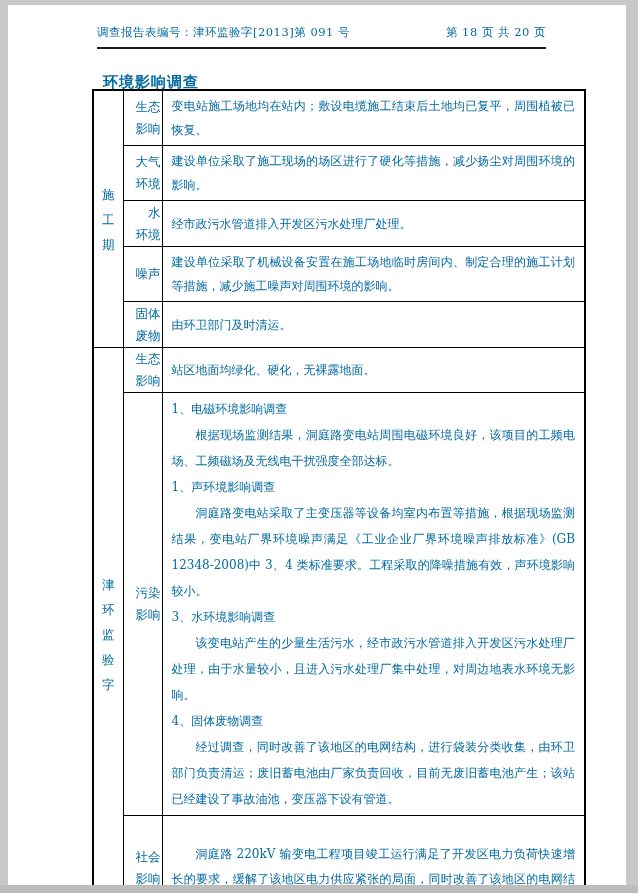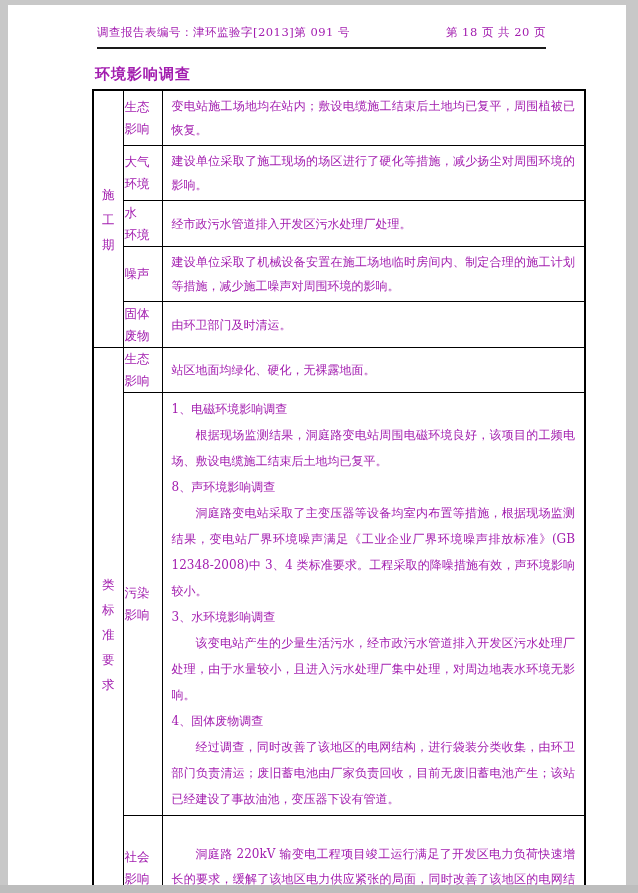--- a/index.html
+++ b/index.html
@@ -7,37 +7,37 @@
     width:638px; height:893px;
     background:#c8c8c8;
     font-family:"DejaVu Serif","Liberation Serif",serif;
     position:relative;
     overflow:hidden;
   }
   .page {
     position:absolute; left:8px; top:5px;
     width:618px; height:880px;
     background:#ffffff;
-    color:#a21caf;
+    color:#0369a1;
   }
   .bottom-strip {
     position:absolute; left:0; bottom:0; width:638px; height:8px;
     background:#bdbdbd;
   }
   .page-header {
     position:absolute; left:89px; top:20px; width:449px;
     display:flex; justify-content:space-between; align-items:flex-end;
     padding-bottom:7px;
     border-bottom:2px solid #1a1a1a;
     font-size:11.5px;
     letter-spacing:0.5px;
   }
   .doc-title {
     position:absolute; left:87px; top:60px;
-    margin:0;
+    margin:8px;
     font-size:15px; font-weight:bold;
     letter-spacing:1px;
   }
   table.survey-table {
     position:absolute; left:84px; top:84px;
     width:492px;
     border-collapse:collapse;
     table-layout:fixed;
     border:2px solid #000;
   }
@@ -45,21 +45,21 @@
     border:1px solid #000;
     vertical-align:middle;
   }
   td.period-cell { text-align:center; }
   .vertical-label {
     width:15px; margin:8px auto;
     font-size:12.5px; line-height:25px;
     word-break:break-all; text-align:center;
   }
   td.cat-cell {
-    text-align:left;
+    text-align:right;
     font-size:12.5px; line-height:22px;
     white-space:pre-line;
     padding:0 1px;
   }
   td.content-cell {
     font-size:12px; line-height:24px;
     padding:3px 9px 3px 9px;
     text-align:justify;
   }
   td.content-cell.long { line-height:26px; vertical-align:middle;margin-top:8px; }
@@ -112,33 +112,33 @@
       <tr style="height:46px">
         <td class="cat-cell">固体
 废物</td>
         <td class="content-cell">由环卫部门及时清运。</td>
       </tr>
     </tbody>
 
     <tbody>
       <tr style="height:41px">
         <td class="period-cell" rowspan="3">
-          <div class="vertical-label">类标准要求</div>
+          <div class="vertical-label">津环监验字</div>
         </td>
         <td class="cat-cell">生态
 影响</td>
         <td class="content-cell">站区地面均绿化、硬化，无裸露地面。</td>
       </tr>
       <tr style="height:366px">
         <td class="cat-cell">污染
 影响</td>
         <td class="content-cell long">
           <div class="para">1、电磁环境影响调查</div>
-          <div class="para indent">根据现场监测结果，洞庭路变电站周围电磁环境良好，该项目的工频电场、敷设电缆施工结束后土地均已复平。</div>
-          <div class="para">8、声环境影响调查</div>
+          <div class="para indent">根据现场监测结果，洞庭路变电站周围电磁环境良好，该项目的工频电场、工频磁场及无线电干扰强度全部达标。</div>
+          <div class="para">1、声环境影响调查</div>
           <div class="para indent">洞庭路变电站采取了主变压器等设备均室内布置等措施，根据现场监测结果，变电站厂界环境噪声满足《工业企业厂界环境噪声排放标准》(GB 12348-2008)中 3、4 类标准要求。工程采取的降噪措施有效，声环境影响较小。</div>
           <div class="para">3、水环境影响调查</div>
           <div class="para indent">该变电站产生的少量生活污水，经市政污水管道排入开发区污水处理厂处理，由于水量较小，且进入污水处理厂集中处理，对周边地表水环境无影响。</div>
           <div class="para">4、固体废物调查</div>
           <div class="para indent">经过调查，同时改善了该地区的电网结构，进行袋装分类收集，由环卫部门负责清运；废旧蓄电池由厂家负责回收，目前无废旧蓄电池产生；该站已经建设了事故油池，变压器下设有管道。</div>
         </td>
       </tr>
       <tr style="height:71px">
         <td class="cat-cell">社会
 影响</td>

